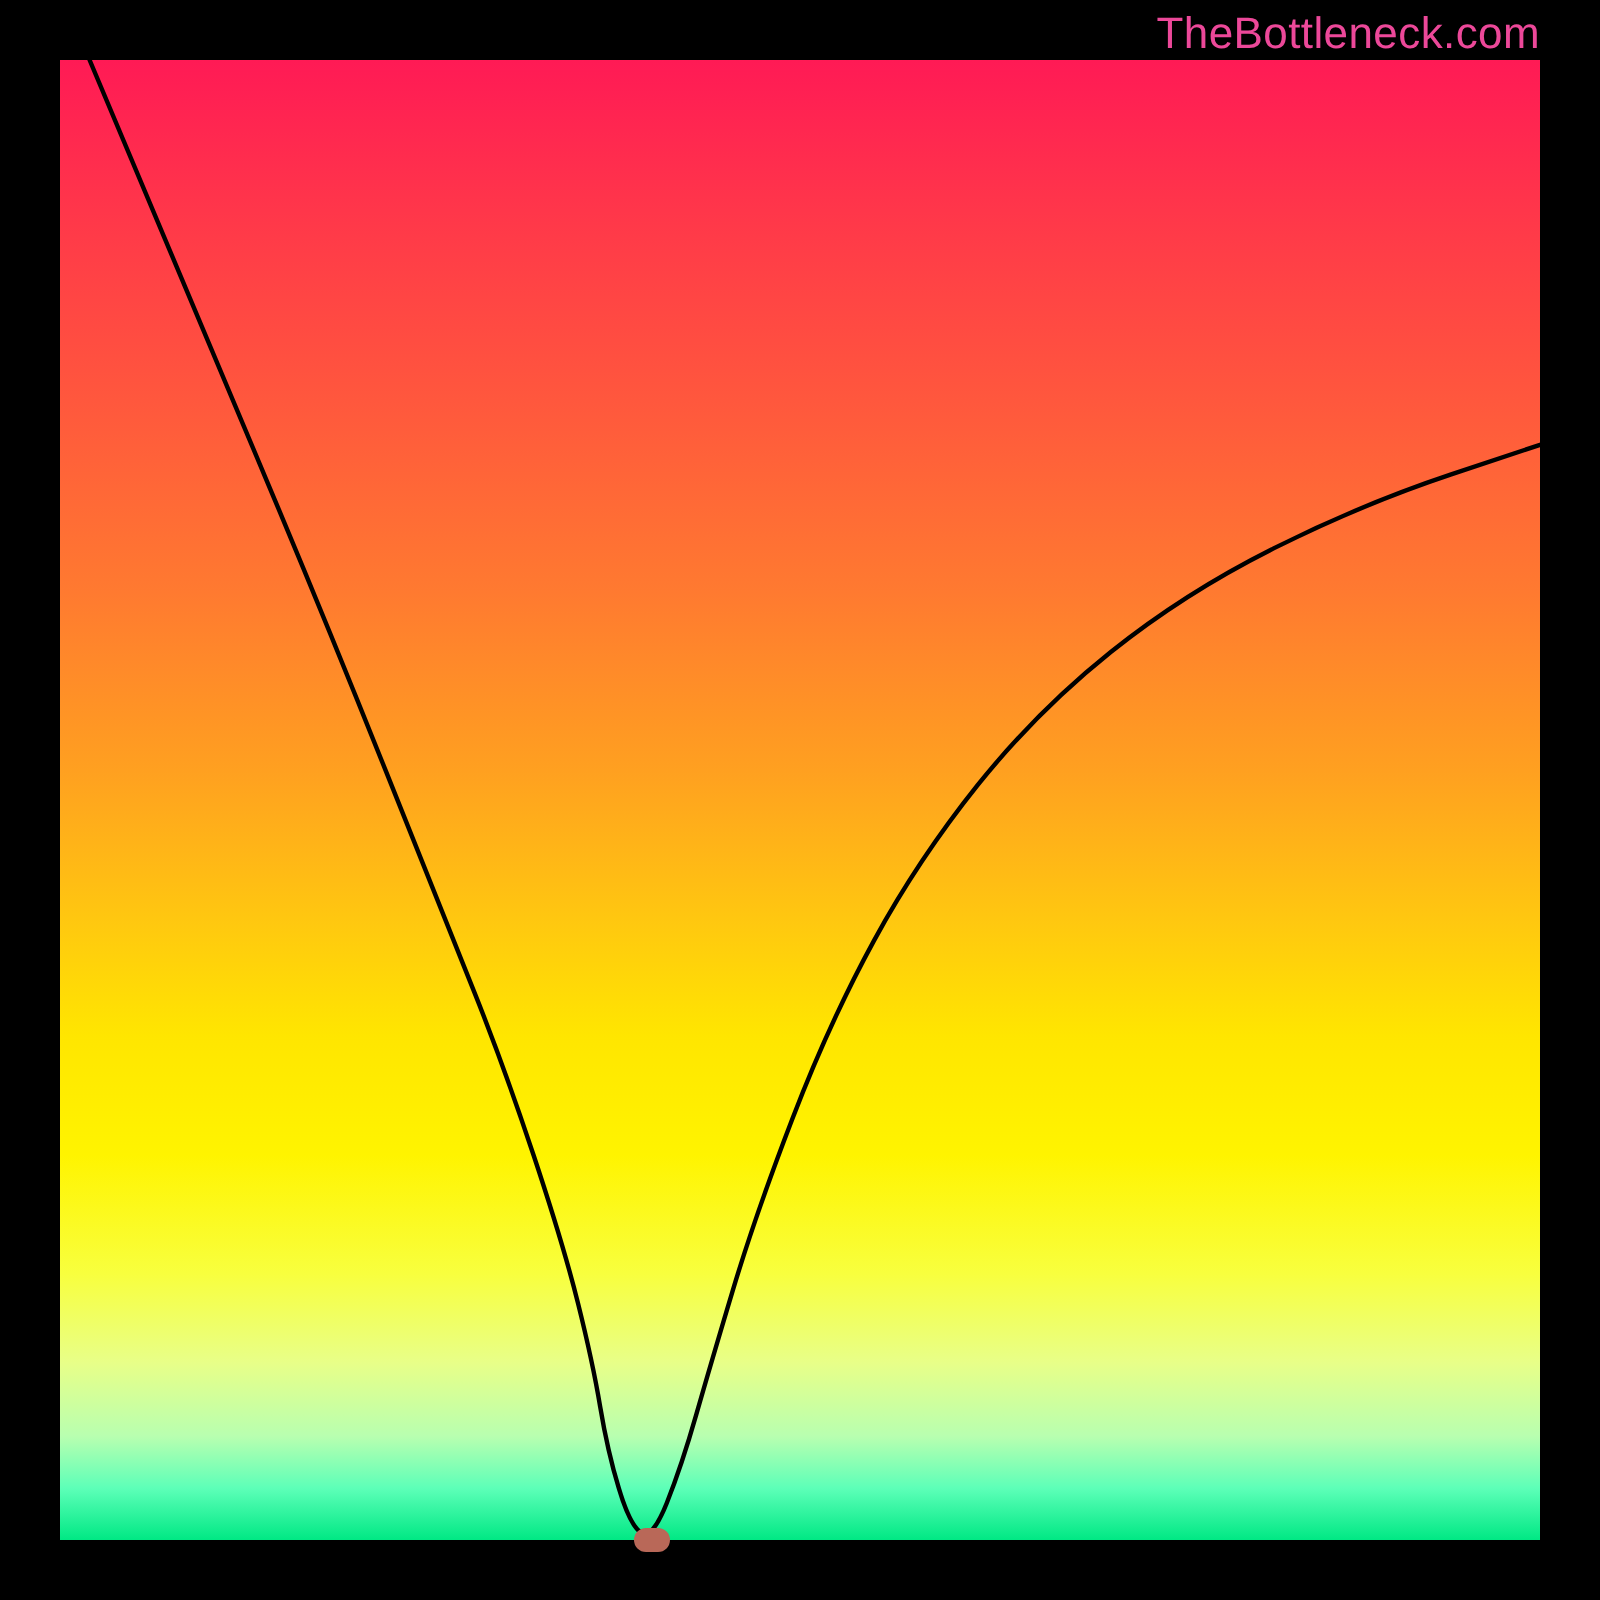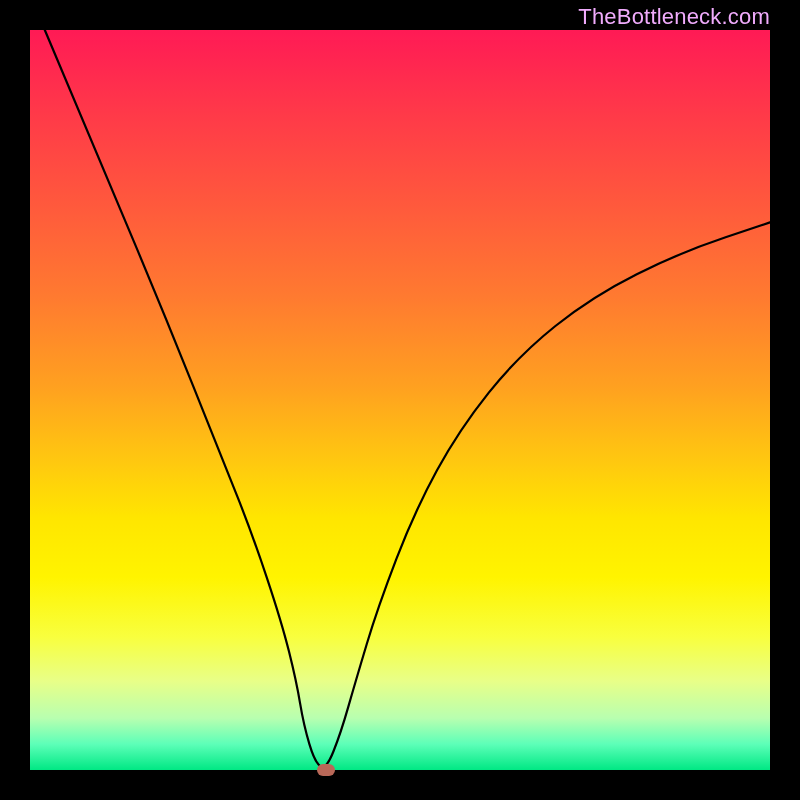--- a/index.html
+++ b/index.html
@@ -37,21 +37,21 @@
       #e8ff88 88%,
       #b8ffb0 93%,
       #5dffb8 96.5%,
       #00e884 100%
     );
   }
   .watermark {
     position: absolute;
     top: 4px;
     right: 30px;
-    color: #f0abfc;
+    color: #ec4899;
     font-size: 22px;
     font-weight: 500;
     letter-spacing: 0.2px;
     user-select: none;
   }
   svg.curve {
     position: absolute;
     left: 0;
     top: 0;
     width: 740px;

